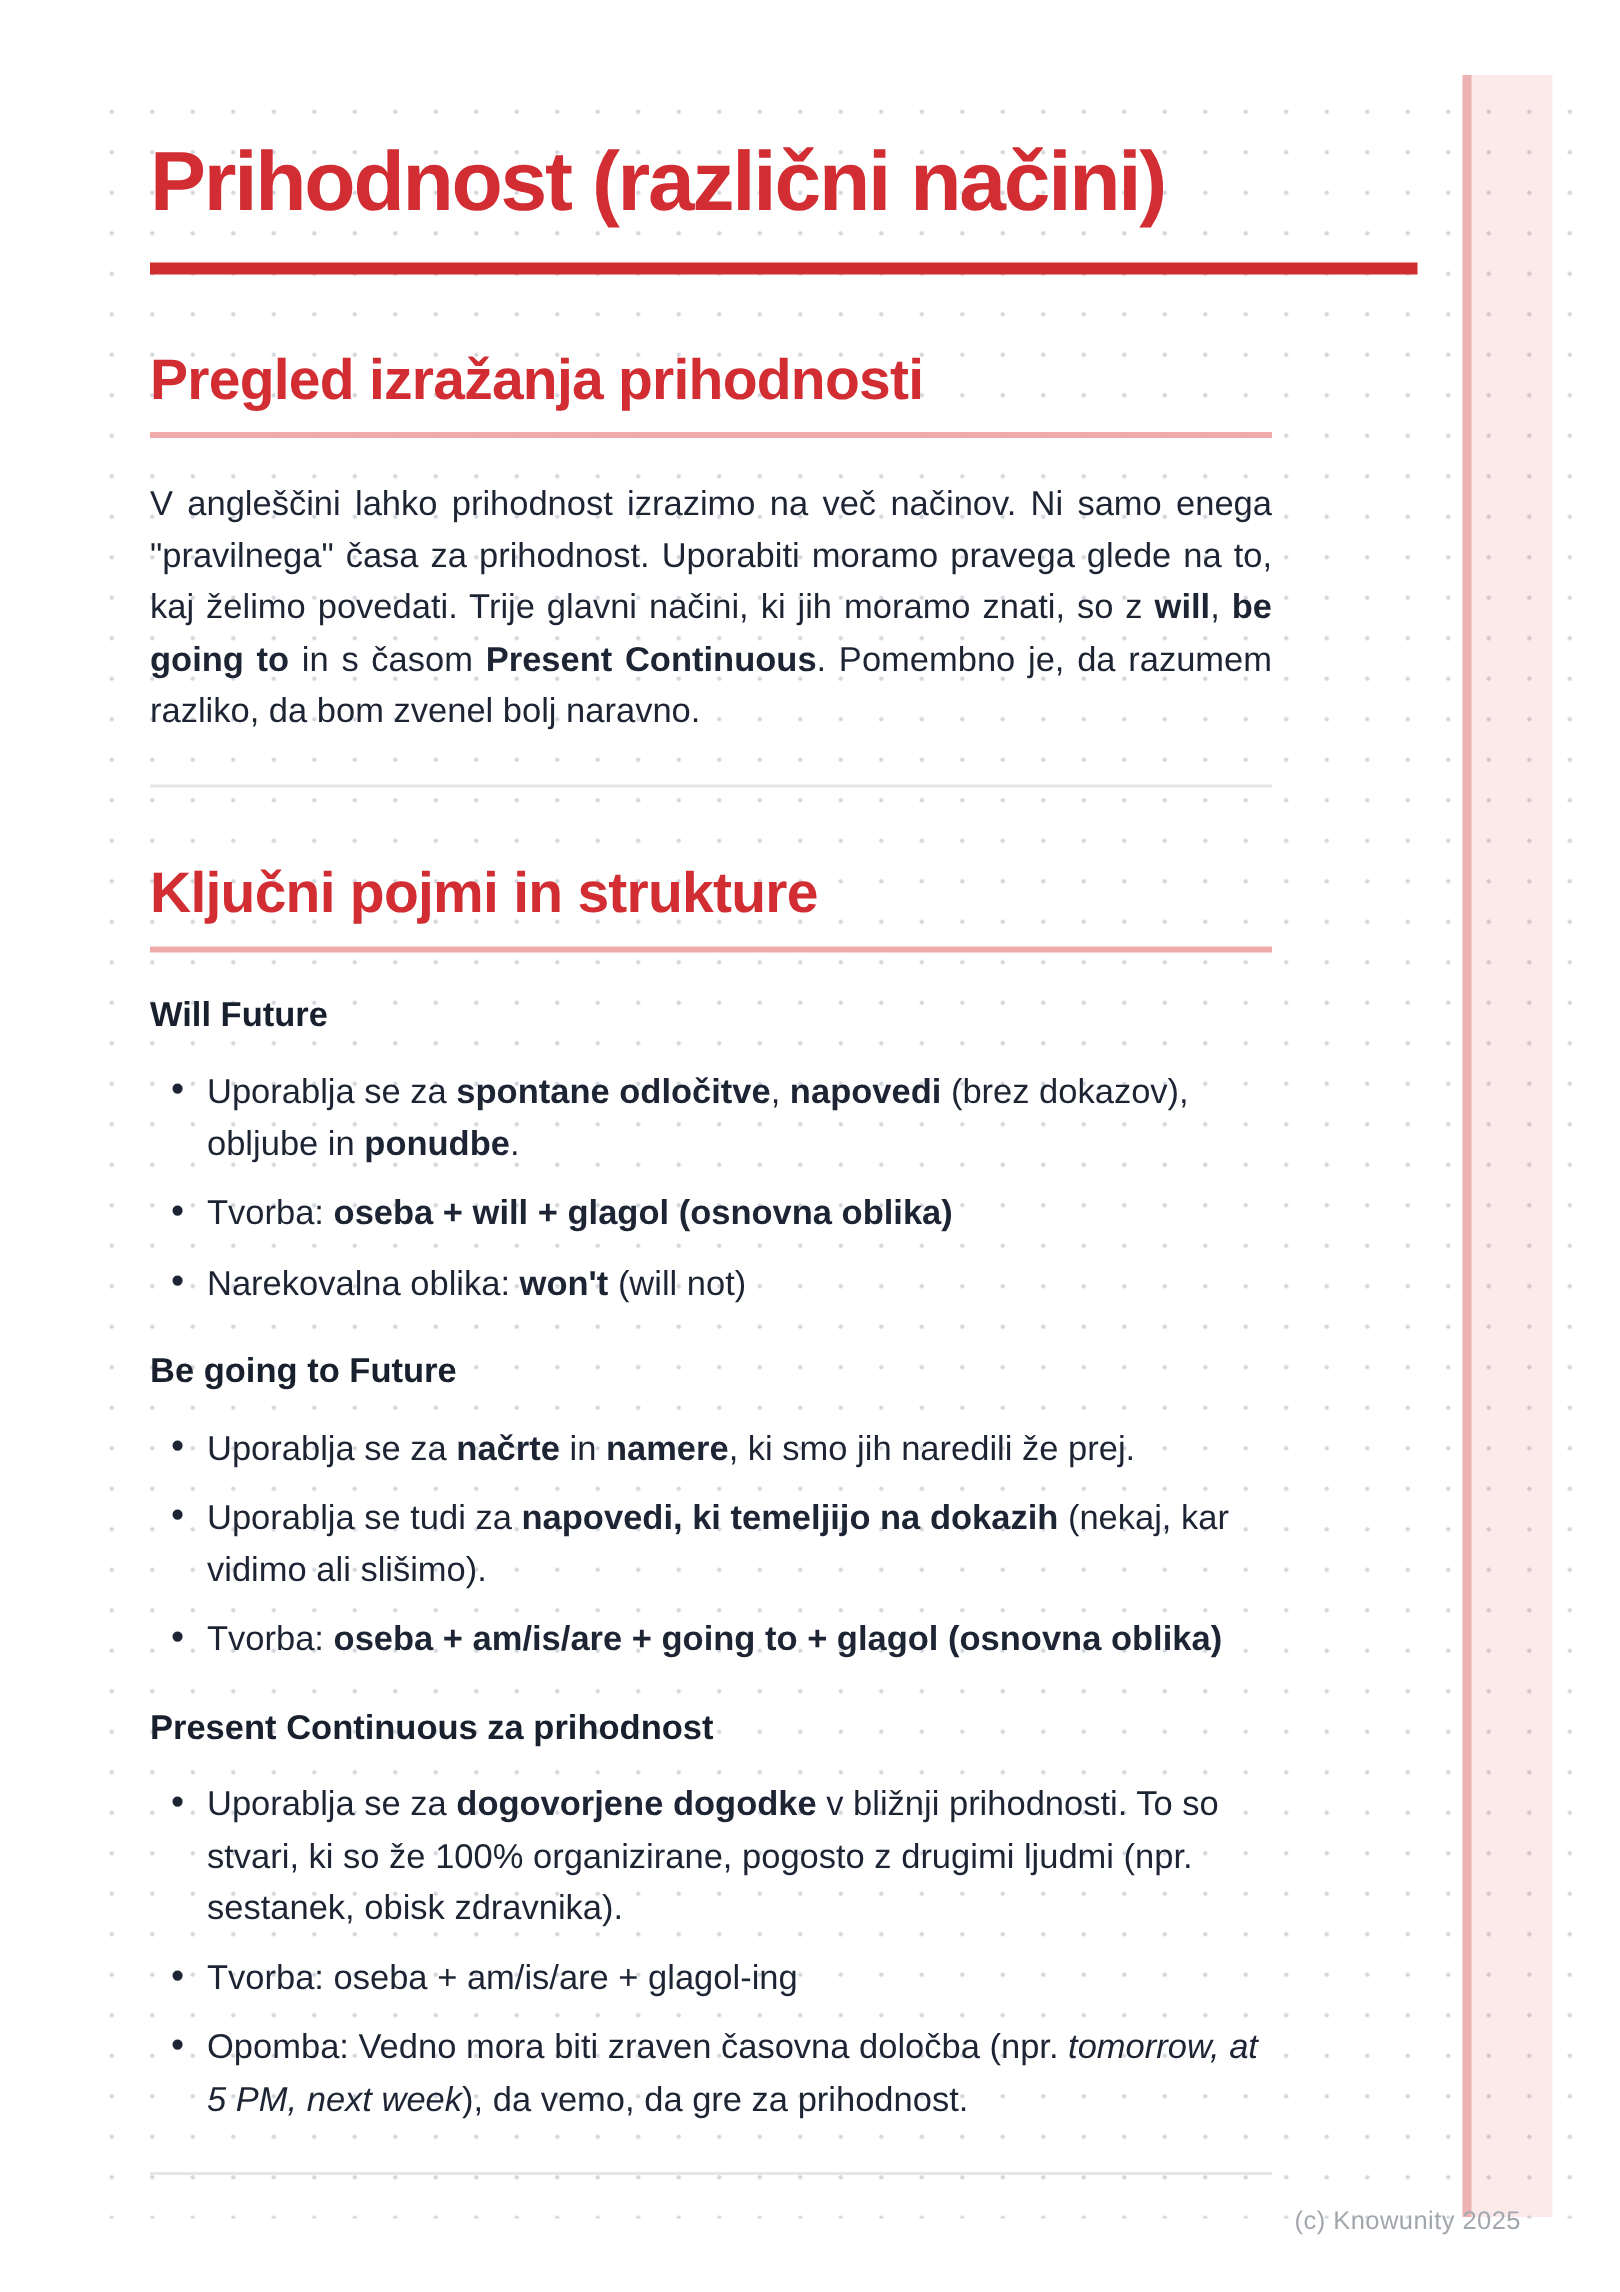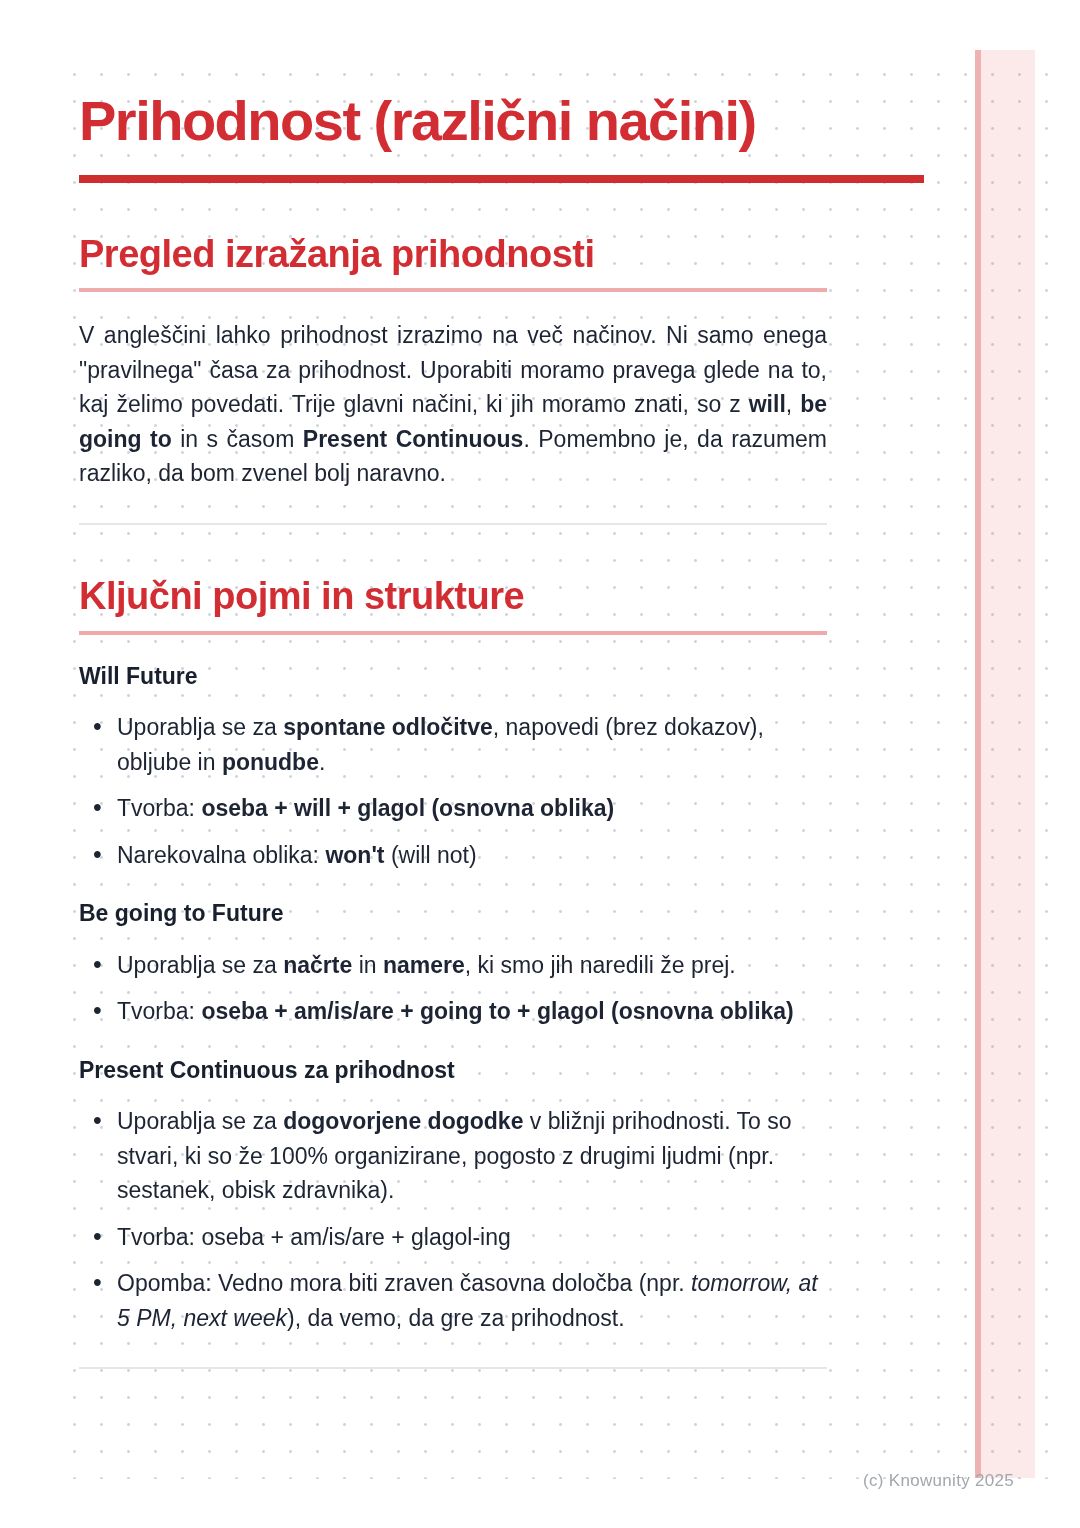--- a/index.html
+++ b/index.html
@@ -38,21 +38,21 @@
     height: 1424px;
     background-image: radial-gradient(circle, rgba(105, 115, 135, 0.30) 1.1px, transparent 1.7px);
     background-size: 27px 27px;
     background-position: 6px 6px;
     z-index: 1;
     pointer-events: none;
   }
 
   .content {
     position: absolute;
-    left: 79px;
+    left: 100px;
     top: 0;
     width: 748px;
     z-index: 2;
   }
 
   h1.doc-title {
     margin: 90px 0 0;
     font-size: 56px;
     line-height: 1.12;
     font-weight: 800;
@@ -154,28 +154,29 @@
   </section>
 
   <div class="divider"></div>
 
   <section>
     <h2 class="section-heading">Ključni pojmi in strukture</h2>
     <div class="h2-rule"></div>
 
     <h3 class="subheading">Will Future</h3>
     <ul class="bullet-list">
-      <li><span>Uporablja se za </span><span style="font-weight: 700;">spontane odločitve</span><span>, </span><span style="font-weight: 400;">napovedi</span><span> (brez dokazov), </span><span style="font-weight: 400;">obljube</span><span> in </span><span style="font-weight: 700;">ponudbe</span><span>.</span></li>
+      <li><span>Uporablja se za </span><span style="font-weight: 700;">spontane odločitve</span><span>, </span><span style="font-weight: 700;">napovedi</span><span> (brez dokazov), </span><span style="font-weight: 400;">obljube</span><span> in </span><span style="font-weight: 700;">ponudbe</span><span>.</span></li>
       <li><span>Tvorba: </span><span style="font-weight: 700;">oseba + will + glagol (osnovna oblika)</span></li>
       <li><span>Narekovalna oblika: </span><span style="font-weight: 700;">won't</span><span> (will not)</span></li>
     </ul>
 
     <h3 class="subheading">Be going to Future</h3>
     <ul class="bullet-list">
       <li><span>Uporablja se za </span><span style="font-weight: 700;">načrte</span><span> in </span><span style="font-weight: 700;">namere</span><span>, ki smo jih naredili že prej.</span></li>
+      <li><span>Uporablja se tudi za </span><span style="font-weight: 700;">napovedi, ki temeljijo na dokazih</span><span> (nekaj, kar vidimo ali slišimo).</span></li>
       <li><span>Tvorba: </span><span style="font-weight: 700;">oseba + am/is/are + going to + glagol (osnovna oblika)</span></li>
     </ul>
 
     <h3 class="subheading">Present Continuous za prihodnost</h3>
     <ul class="bullet-list">
       <li><span>Uporablja se za </span><span style="font-weight: 700;">dogovorjene dogodke</span><span> v bližnji prihodnosti. To so stvari, ki so že 100% organizirane, pogosto z drugimi ljudmi (npr. sestanek, obisk zdravnika).</span></li>
       <li><span>Tvorba: </span><span style="font-weight: 400; margin-top: 24px;">oseba + am/is/are + glagol-ing</span></li>
       <li><span style="">Opomba:</span><span> Vedno mora biti zraven časovna določba (npr. </span><span style="font-style: italic;">tomorrow, at 5 PM, next week</span><span>), da vemo, da gre za prihodnost.</span></li>
     </ul>
   </section>

